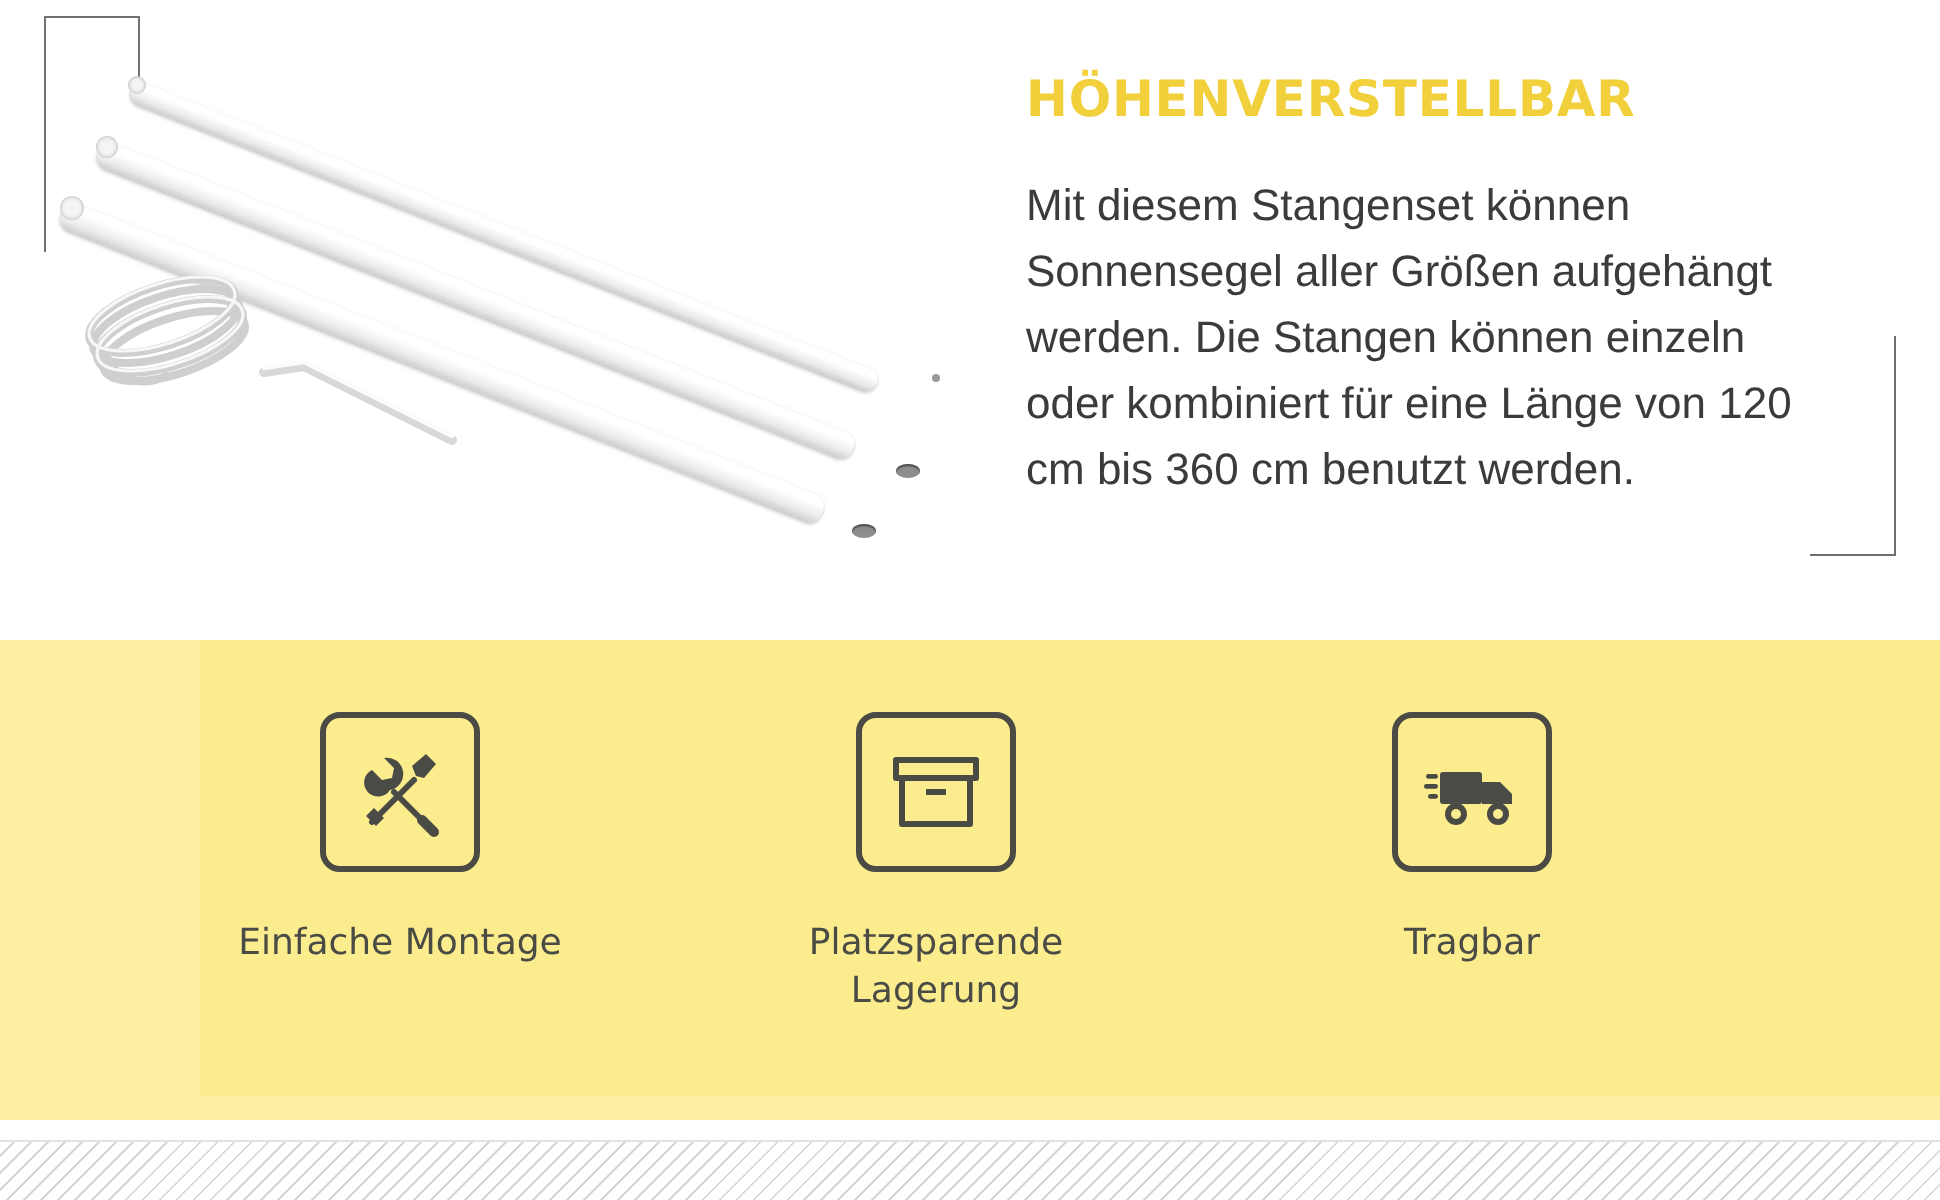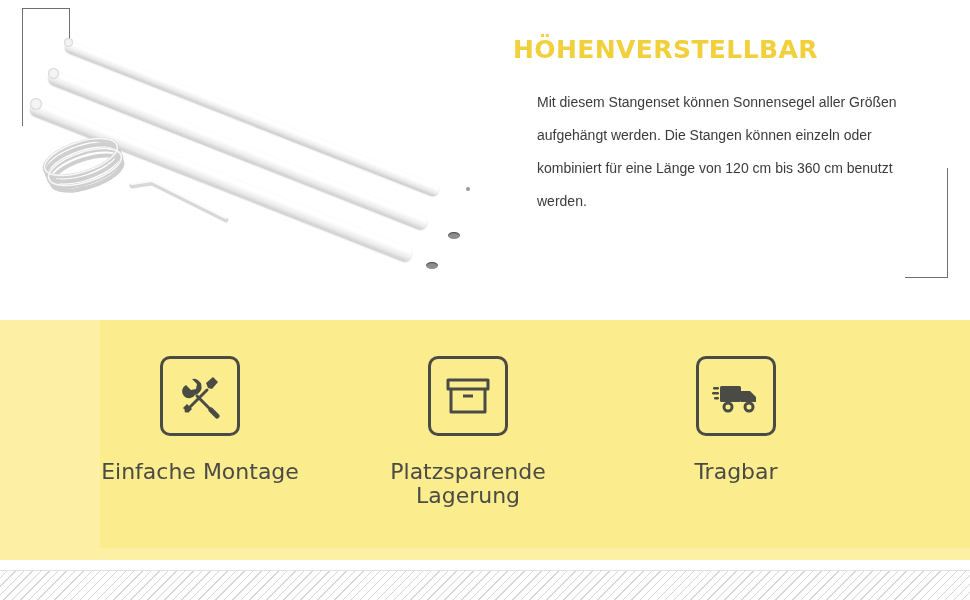--- a/index.html
+++ b/index.html
@@ -83,25 +83,24 @@
   #headline {
     font-family: "DejaVu Sans", sans-serif;
     font-weight: bold;
     font-size: 25px;
     letter-spacing: .4px;
     color: #f2d03b;
     margin: 13px 0 22px 0;
     white-space: nowrap;
   }
   #bodytext {
-    font-size: 14px;
+    font-size: 22px;
     line-height: 33px;
     color: #3b3b3b;
     max-width: 420px;
-    margin-left: 24px;
   }
 
   
   #band {
     position: absolute;
     left: 0; top: 320px;
     width: 970px;
     height: 240px;
     background: #fdf0a4;
   }
@@ -130,21 +129,21 @@
     width: 80px; height: 80px;
     border: 3px solid #4b4b46;
     border-radius: 10px;
     display: flex;
     align-items: center;
     justify-content: center;
   }
   .feature-label {
     margin-top: 24px;
     font-family: "DejaVu Sans", sans-serif;
-    font-size: 22px;
+    font-size: 18px;
     color: #4b4b46;
     text-align: center;
     line-height: 24px;
   }
 
   
   #hatch {
     position: absolute;
     left: 0; top: 570px;
     width: 970px;

